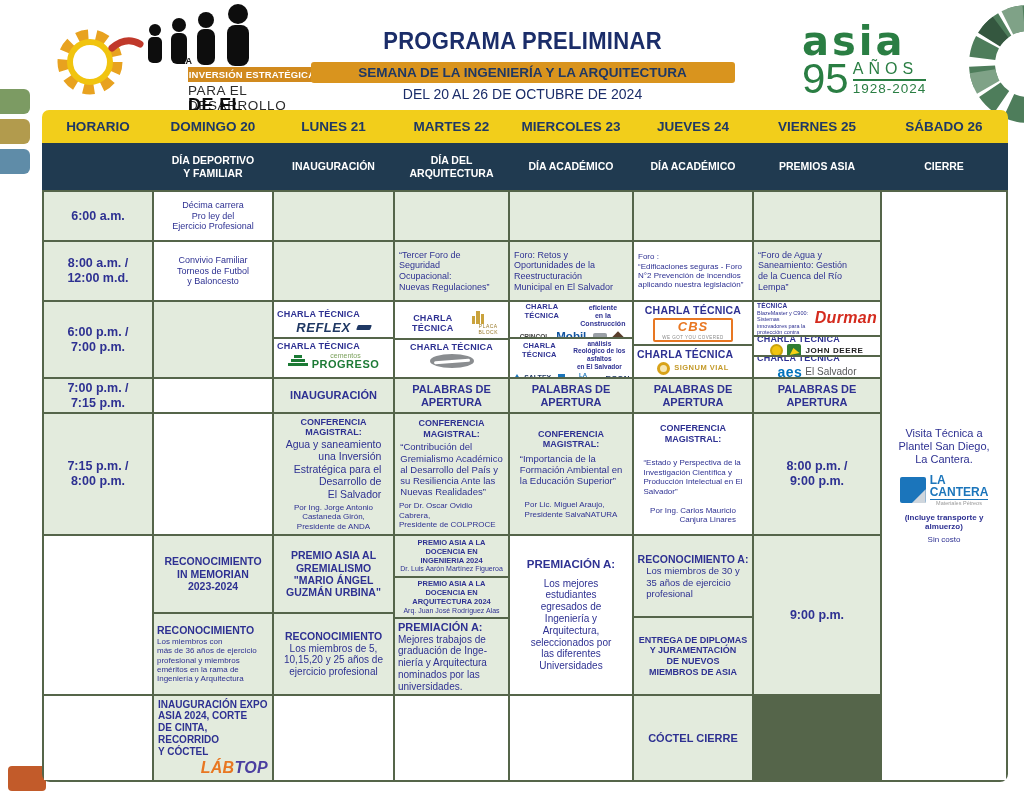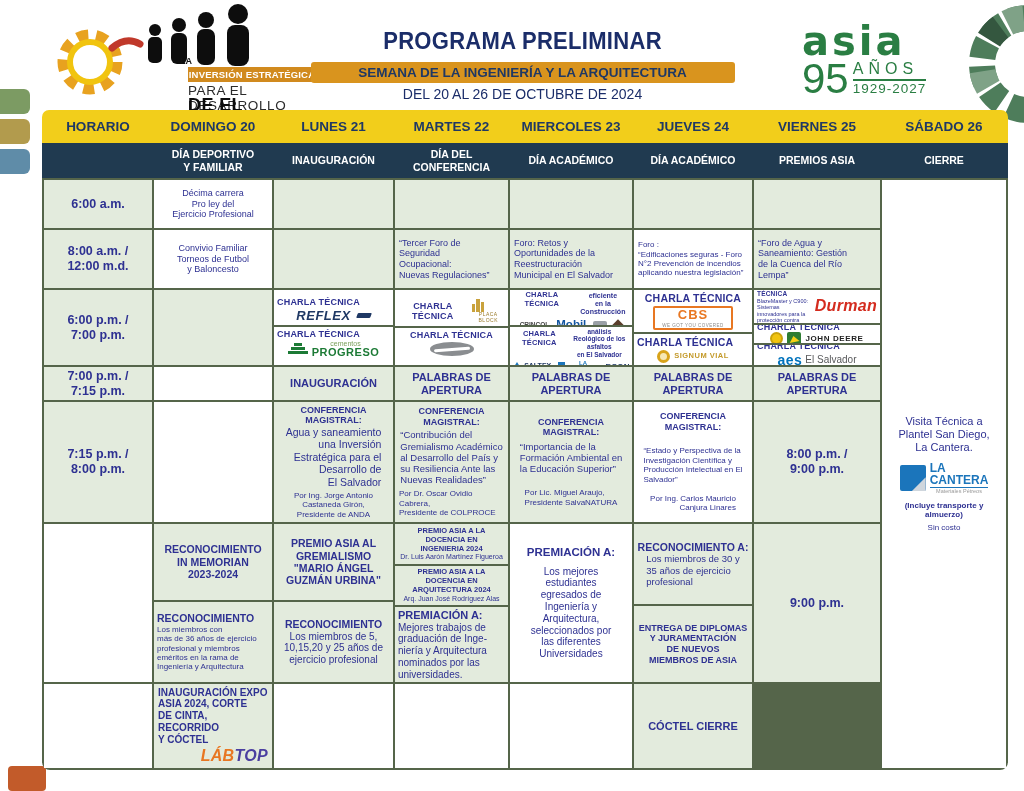--- a/index.html
+++ b/index.html
@@ -39,21 +39,21 @@
   #asia-col{margin-left:4px}
   #asia-anos{font-size:16px;letter-spacing:5px;border-bottom:2px solid var(--green);padding-bottom:1px}
   #asia-range{font-size:13.5px;letter-spacing:1px}
   #ring{position:absolute;right:0;top:0}
 
   
   #tbl{position:absolute;left:42px;top:110px;width:966px}
   .hgrid{display:grid;grid-template-columns:108px 118px 119px 113px 122px 118px 126px 124px;gap:2px;padding:0 2px;align-items:center}
   #hrow1{background:var(--yellow);height:33px;border-radius:7px 7px 0 0}
   #hrow1 .hc{font-size:13.5px;font-weight:bold;color:#1F3864;text-align:center}
-  #hrow2{background:var(--hnavy);height:35px}
+  #hrow2{background:var(--hnavy);height:47px}
   #hrow2 .hc{font-size:10.5px;font-weight:bold;color:#fff;text-align:center;line-height:1.15}
 
   #body{display:grid;grid-template-columns:108px 118px 119px 113px 122px 118px 126px 124px;
     grid-template-rows:48px 58px 75px 33px 120px 158px 84px;gap:2px;background:var(--bd);
     border:2px solid var(--bd);border-radius:0 0 8px 8px}
   .c{background:#fff;display:flex;flex-direction:column;align-items:center;justify-content:center;
     padding:2px 4px;font-size:10px;color:var(--ink);text-align:center;line-height:1.18;overflow:hidden}
   .g{background:var(--cellG)}
   .left{align-items:flex-start;text-align:left}
   .time{font-size:12.5px;font-weight:600}
@@ -82,21 +82,21 @@
   .crincol{font-size:6.5px;font-weight:bold;color:#444}
   .diam{width:8px;height:8px;background:#5a3e2b;transform:rotate(45deg)}
   .truckic{width:14px;height:8px;background:#9aa0a6;border-radius:2px}
   .saltex{font-size:7px;font-weight:800;color:#1F3864}
   .tri{width:0;height:0;border-left:5px solid transparent;border-right:5px solid transparent;border-bottom:8px solid #1b75bb}
   .csm{width:9px;height:9px;background:#1b75bb;position:relative}
   .csm:after{content:"";position:absolute;right:0;bottom:0;width:5px;height:5px;background:#cfd6dd}
   .cantxt{font-size:6px;font-weight:800;color:#1b75bb;line-height:1}
   .econ{font-size:8px;font-weight:800;color:#1F3864;letter-spacing:.3px}
   .cbsbox{border:2px solid #e87722;border-radius:2px;padding:0 7px;text-align:center}
-  .cbs{font-size:13px;font-weight:900;color:#e87722;letter-spacing:1px;line-height:1.1}
+  .cbs{font-size:13px;font-weight:900;font-style:italic;color:#e87722;letter-spacing:1px;line-height:1.1}
   .cbstag{font-size:4.5px;color:#8a8a8a;letter-spacing:.5px}
   .goldring{width:13px;height:13px;border-radius:50%;border:3px solid #d8a31a;background:#f6e7b3}
   .signum{font-size:7.5px;font-weight:800;color:#c49a2a;letter-spacing:.5px}
   .durman{font-size:15px;font-weight:900;font-style:italic;color:#d42b1e;letter-spacing:.3px}
   .jd{width:14px;height:13px;background:#2f7d32;border-radius:2px;position:relative}
   .jd:after{content:"";position:absolute;left:2px;top:4px;width:0;height:0;border-left:5px solid transparent;border-right:5px solid transparent;border-bottom:6px solid #f7d117;transform:rotate(-12deg)}
   .jdtxt{font-size:8px;font-weight:800;color:#222;letter-spacing:.6px}
   .aes{font-size:14px;font-weight:800;color:#0072bc;letter-spacing:.5px}
   .aessv{font-size:10px;color:#58595b}
   .goldcirc{width:13px;height:13px;border-radius:50%;background:#f1c40f;border:2px solid #caa30b}
@@ -144,21 +144,21 @@
     <div id="mast-sub">SEMANA DE LA INGENIERÍA Y LA ARQUITECTURA</div>
     <div id="mast-dates">DEL 20 AL 26 DE OCTUBRE DE 2024</div>
   </div>
 
   <div id="asialogo">
     <div id="asia-word">asia</div>
     <div id="asia-row">
       <div id="asia-95">95</div>
       <div id="asia-col">
         <div id="asia-anos">AÑOS</div>
-        <div id="asia-range">1929-2027</div>
+        <div id="asia-range">1928-2024</div>
       </div>
     </div>
   </div>
 
   <svg id="ring" width="80" height="132" viewBox="0 0 80 132">
     <g fill="none" stroke-dasharray="17 8">
       <circle cx="84" cy="64" r="46" stroke="#4E7D5B" stroke-width="26"></circle>
       <circle cx="84" cy="64" r="46" stroke="#7FA287" stroke-width="26" stroke-dasharray="17 58" stroke-dashoffset="30"></circle>
       <circle cx="84" cy="64" r="46" stroke="#34573F" stroke-width="26" stroke-dasharray="17 108" stroke-dashoffset="80"></circle>
     </g>
@@ -176,21 +176,21 @@
       <div class="hc">VIERNES 25</div>
       <div class="hc">SÁBADO 26</div>
     </div>
 
     <div class="hgrid" id="hrow2">
       <div class="hc pre"></div>
       <div class="hc pre">DÍA DEPORTIVO
 Y FAMILIAR</div>
       <div class="hc pre">INAUGURACIÓN</div>
       <div class="hc pre">DÍA DEL
-CONFERENCIA</div>
+ARQUITECTURA</div>
       <div class="hc pre">DÍA ACADÉMICO</div>
       <div class="hc pre">DÍA ACADÉMICO</div>
       <div class="hc pre">PREMIOS ASIA</div>
       <div class="hc pre">CIERRE</div>
     </div>
 
     <div id="body">
 
       <div class="c" style="grid-column:8;grid-row:1 / span 7">
         <div class="pre" style="font-size:11px">Visita Técnica a

